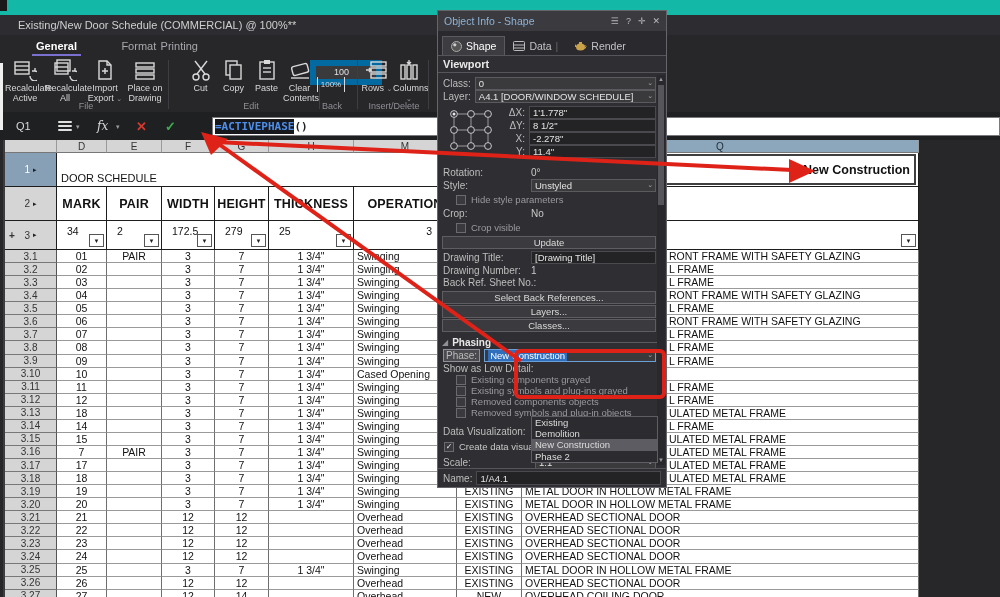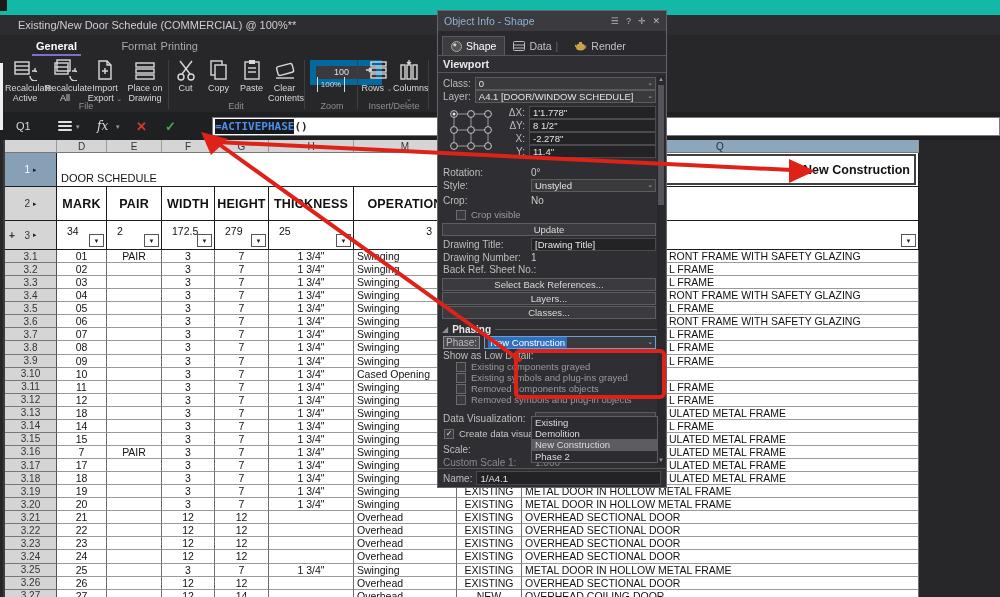--- a/index.html
+++ b/index.html
@@ -126,21 +126,21 @@
             <path d="M9 12 h6 m-3 -3 v6" stroke="#d9d9d9" stroke-width="1.4" fill="none"></path>
           </svg>Import<br>Export <span class="chev">⌄</span></div>
         <div class="tbtn" style="left: 122px; width: 40px;"><svg width="24" height="22">
             <rect x="3" y="4" width="18" height="4" stroke="#d9d9d9" stroke-width="1.4" fill="none"></rect>
             <rect x="3" y="10" width="18" height="4" stroke="#d9d9d9" stroke-width="1.4" fill="none"></rect>
             <rect x="3" y="16" width="18" height="4" stroke="#d9d9d9" stroke-width="1.4" fill="none"></rect>
           </svg>Place on<br>Drawing</div>
         <div class="glabel">File</div>
         <div class="gdiv"></div>
       </div>
-      <div class="tgroup" style="left: 167px; width: 138px;">
+      <div class="tgroup" style="left: 182px; width: 138px;">
         <div class="tbtn" style="left: 2px; width: 33px;"><svg width="24" height="22">
             <line x1="6" y1="2" x2="16" y2="15" stroke="#d9d9d9" stroke-width="1.4" fill="none"></line>
             <line x1="18" y1="2" x2="8" y2="15" stroke="#d9d9d9" stroke-width="1.4" fill="none"></line>
             <circle cx="7" cy="18" r="3" stroke="#d9d9d9" stroke-width="1.4" fill="none"></circle>
             <circle cx="17" cy="18" r="3" stroke="#d9d9d9" stroke-width="1.4" fill="none"></circle>
           </svg>Cut</div>
         <div class="tbtn" style="left: 35px; width: 33px;"><svg width="24" height="22">
             <rect x="4" y="2" width="11" height="14" stroke="#d9d9d9" stroke-width="1.4" fill="none"></rect>
             <rect x="8" y="6" width="11" height="14" fill="#27272a" stroke="#d9d9d9" stroke-width="1.4"></rect>
           </svg>Copy</div>
@@ -153,21 +153,21 @@
         <div class="tbtn" style="left: 101px; width: 33px;"><svg width="24" height="22">
             <rect x="4" y="6" width="16" height="9" rx="2" transform="rotate(-15 12 10)" stroke="#d9d9d9" stroke-width="1.4" fill="none"></rect>
             <line x1="3" y1="19" x2="21" y2="19" stroke="#d9d9d9" stroke-width="1.4" fill="none"></line>
           </svg>Clear<br>Contents</div>
         <div class="glabel">Edit</div>
         <div class="gdiv"></div>
       </div>
       <div class="tgroup" style="left: 306px; width: 52px;">
         <div style="position:absolute;left:4px;top:3px;width:42px;height:13px;background:#3a3a3d;border:6px solid #0369a1;color:#e0e0e0;font-size:9px;line-height:12px;padding-left:18px;">100<span style="float:right;margin-right:2px;font-size:7px;color:#aaa;">⌄</span></div>
       <div style="position:absolute;left:11px;top:20px;width:26px;height:15px;border-left:1.4px solid #d9d9d9;border-right:1.4px solid #d9d9d9;color:#d9d9d9;font-size:8px;text-align:center;line-height:15px;">100%</div>
-        <div class="glabel">Zoom</div>
+        <div class="glabel">Back</div>
         <div class="gdiv"></div>
       </div>
       <div class="tgroup" style="left: 359px; width: 70px;">
         <div class="tbtn" style="left: 2px; width: 32px;"><svg width="24" height="22">
             <rect x="6" y="3" width="15" height="4" stroke="#d9d9d9" stroke-width="1.4" fill="none"></rect>
             <rect x="6" y="9" width="15" height="4" stroke="#d9d9d9" stroke-width="1.4" fill="none"></rect>
             <rect x="6" y="15" width="15" height="4" stroke="#d9d9d9" stroke-width="1.4" fill="none"></rect>
             <path d="M1 11 h5 m-2 -2 l2 2 l-2 2" stroke="#d9d9d9" stroke-width="1.4" fill="none"></path>
           </svg>Rows <span class="chev">⌄</span></div>
         <div class="tbtn" style="left: 34px; width: 32px;"><svg width="24" height="22">
@@ -656,20 +656,24 @@
           <span class="plabel" style="width:88px;">Rotation:</span>
           <span>0°</span>
         </div>
       <div class="prow">
           <span class="plabel" style="width:88px;">Style:</span>
           <div class="combo" style="margin-left:0;">
             <span>Unstyled</span>
             <span class="chev">⌄</span>
           </div>
         </div>
+      <div class="cbrow" style="margin-top:2px;">
+          <span class="cb"></span>
+          <span>Hide style parameters</span>
+        </div>
       <div class="prow" style="margin-top:2px;">
           <span class="plabel" style="width:88px;">Crop:</span>
           <span>No</span>
         </div>
       <div class="cbrow" style="margin-top:2px;">
           <span class="cb"></span>
           <span>Crop visible</span>
         </div>
       <div class="pbtn" style="margin-top:3px;">Update</div>
       <div class="prow" style="margin-top:2px;">

